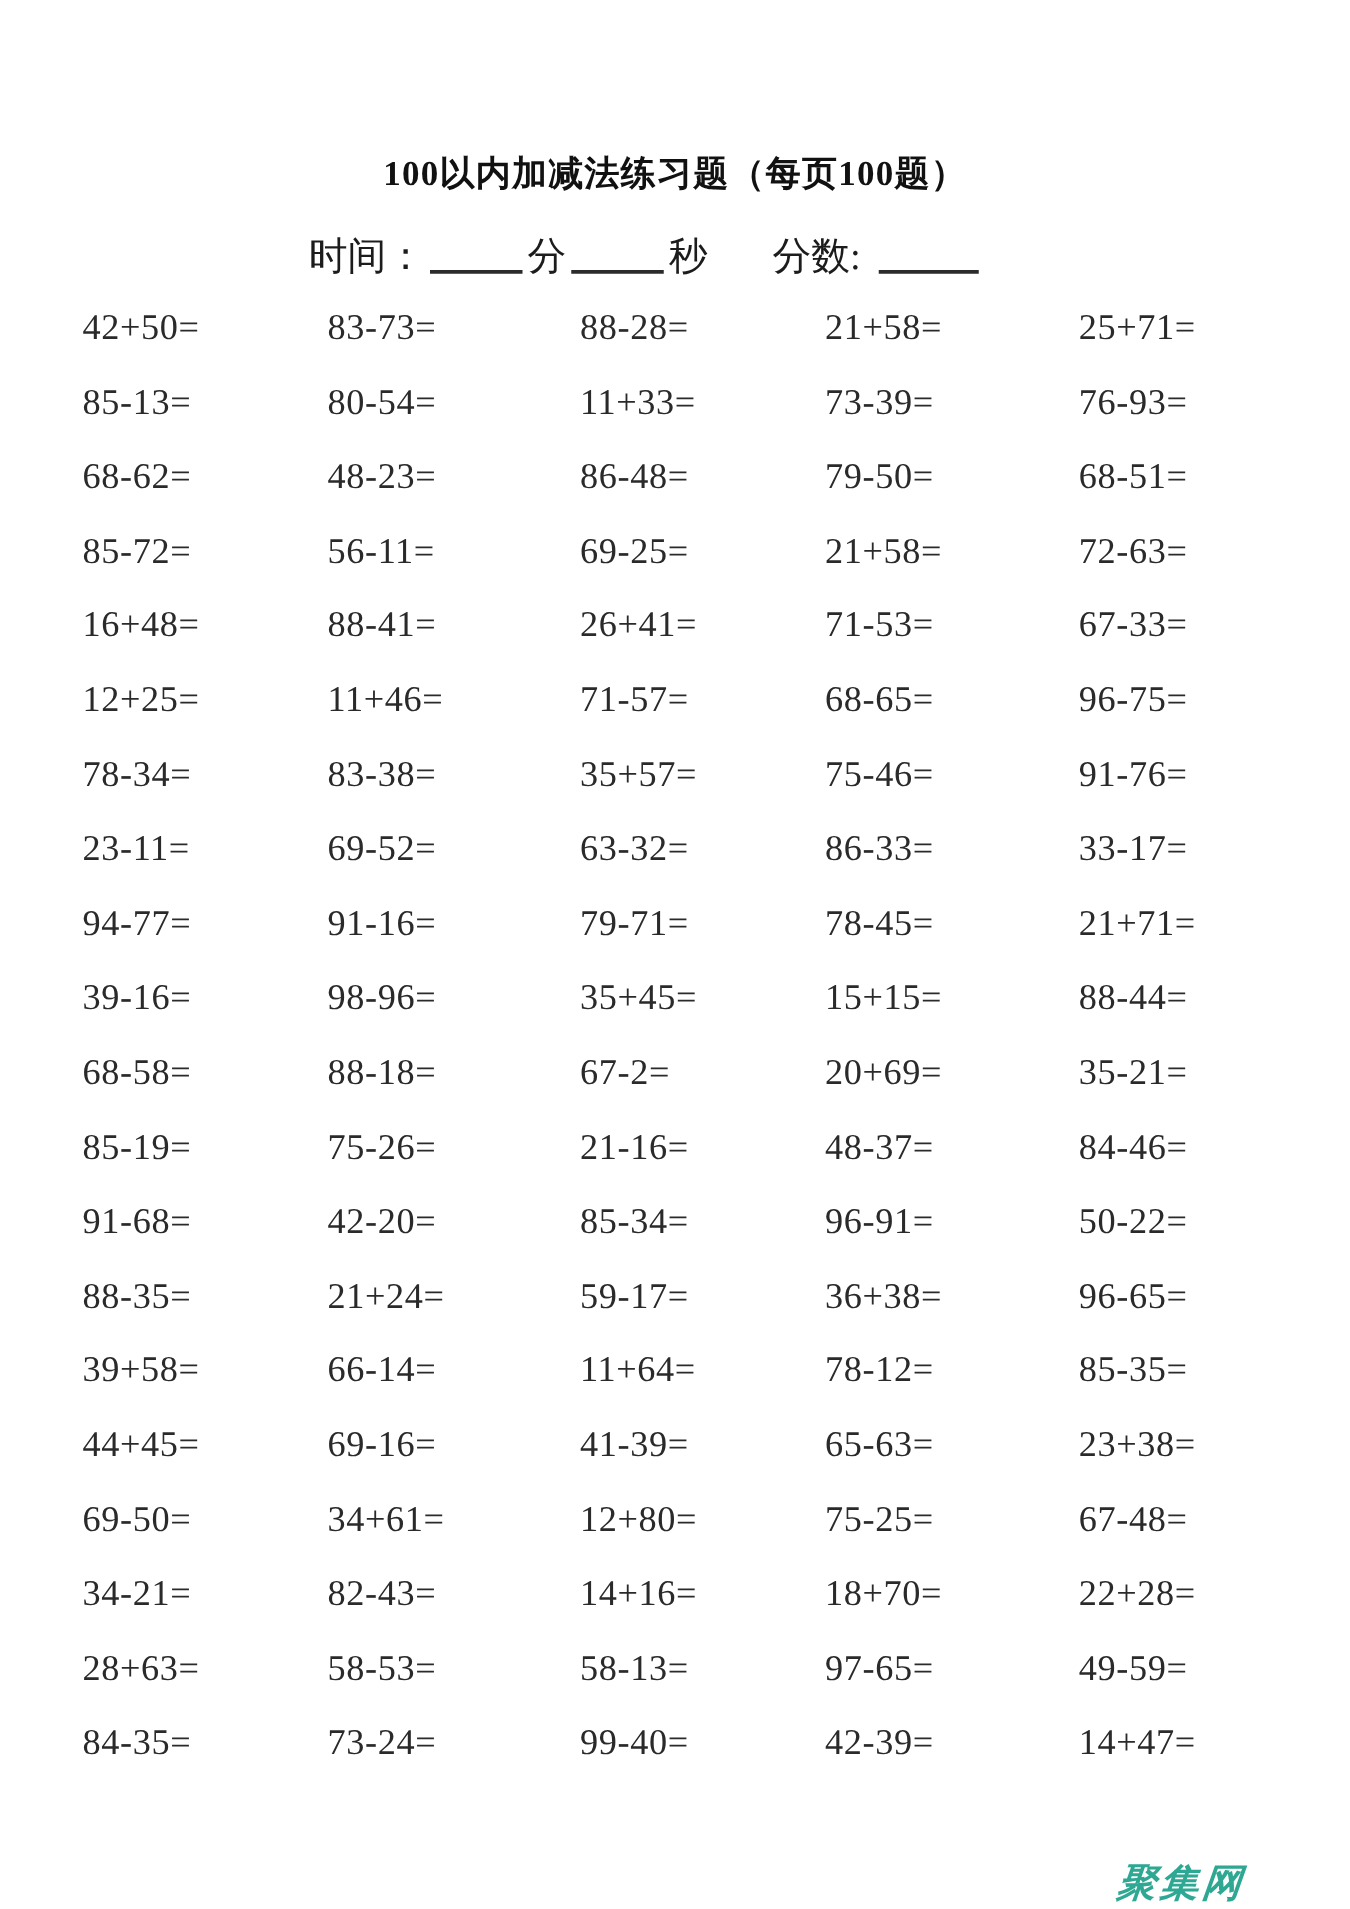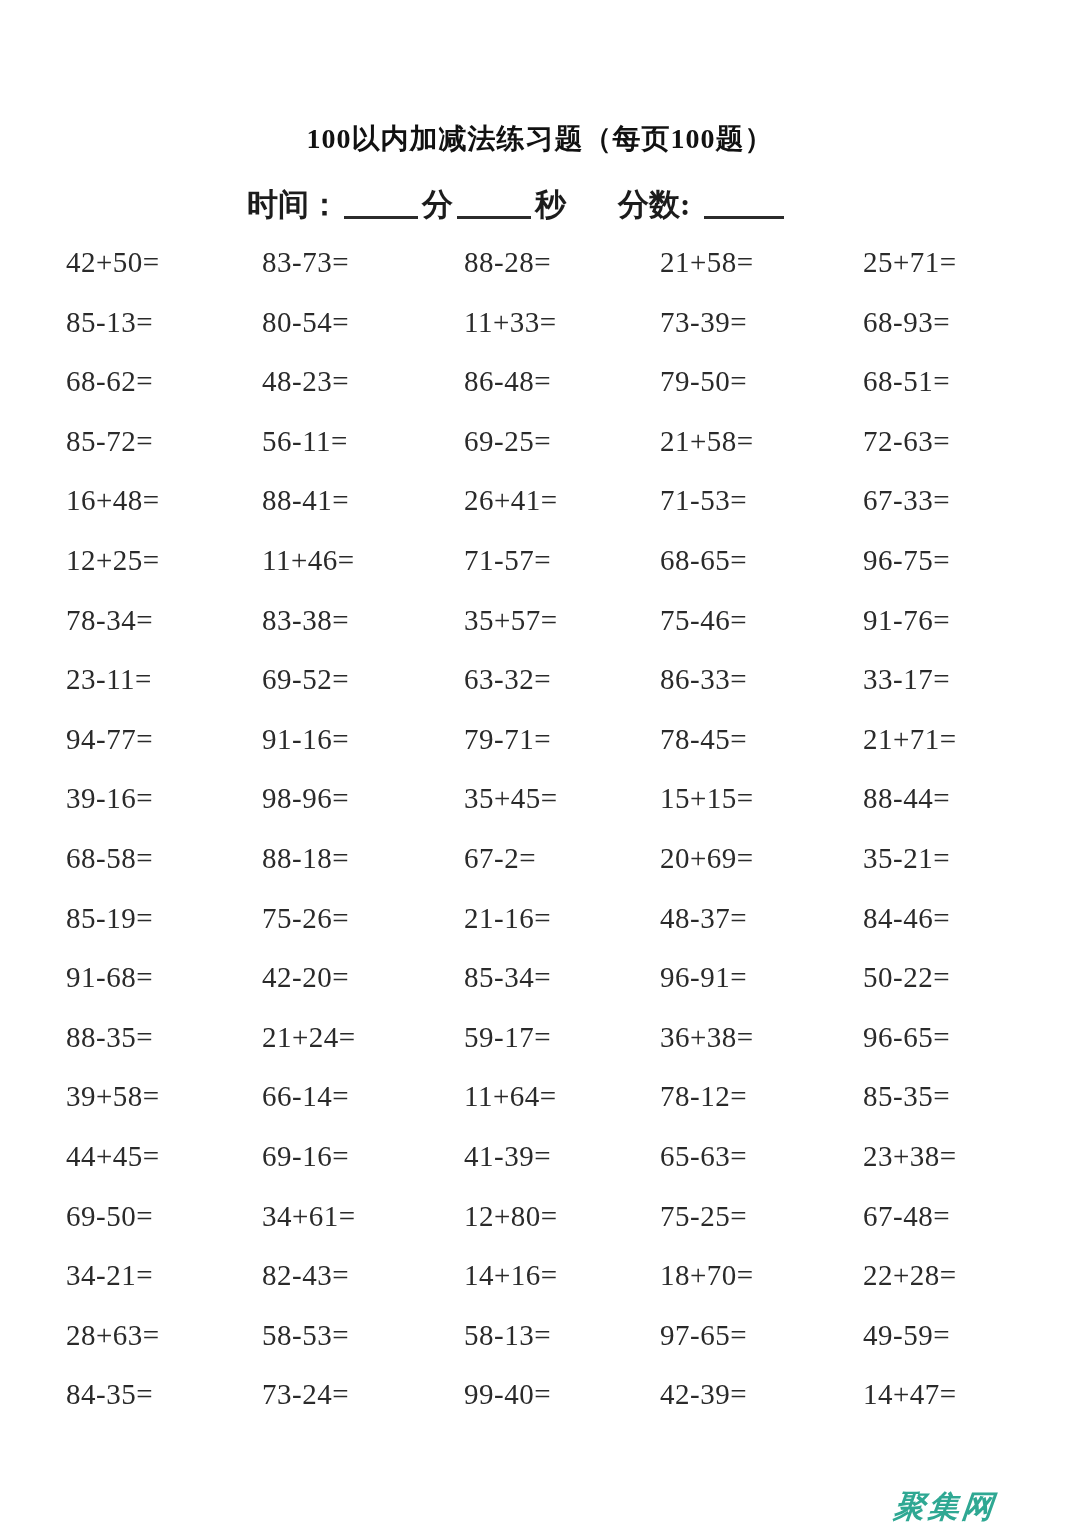--- a/index.html
+++ b/index.html
@@ -28,21 +28,21 @@
     letter-spacing: 1px;
     font-family: "Liberation Serif", "DejaVu Serif", serif;
   }
   .time-line {
     position: absolute;
     top: 184px;
     left: 247px;
     display: flex;
     align-items: baseline;
     font-size: 31px;
-    font-weight: bold;
+    font-weight: normal;
     color: #1c1c1c;
     white-space: nowrap;
   }
   .blank {
     display: inline-block;
     height: 6px;
     border-bottom: 3px solid #2b2b2b;
     margin: 0 4px;
     transform: translateY(4px);
   }
@@ -103,21 +103,21 @@
 
   <div class="cell">42+50=</div>
       <div class="cell">83-73=</div>
       <div class="cell">88-28=</div>
       <div class="cell">21+58=</div>
       <div class="cell">25+71=</div>
       <div class="cell">85-13=</div>
       <div class="cell">80-54=</div>
       <div class="cell">11+33=</div>
       <div class="cell">73-39=</div>
-      <div class="cell">68-93=</div>
+      <div class="cell">76-93=</div>
       <div class="cell">68-62=</div>
       <div class="cell">48-23=</div>
       <div class="cell">86-48=</div>
       <div class="cell">79-50=</div>
       <div class="cell">68-51=</div>
       <div class="cell">85-72=</div>
       <div class="cell">56-11=</div>
       <div class="cell">69-25=</div>
       <div class="cell">21+58=</div>
       <div class="cell">72-63=</div>

